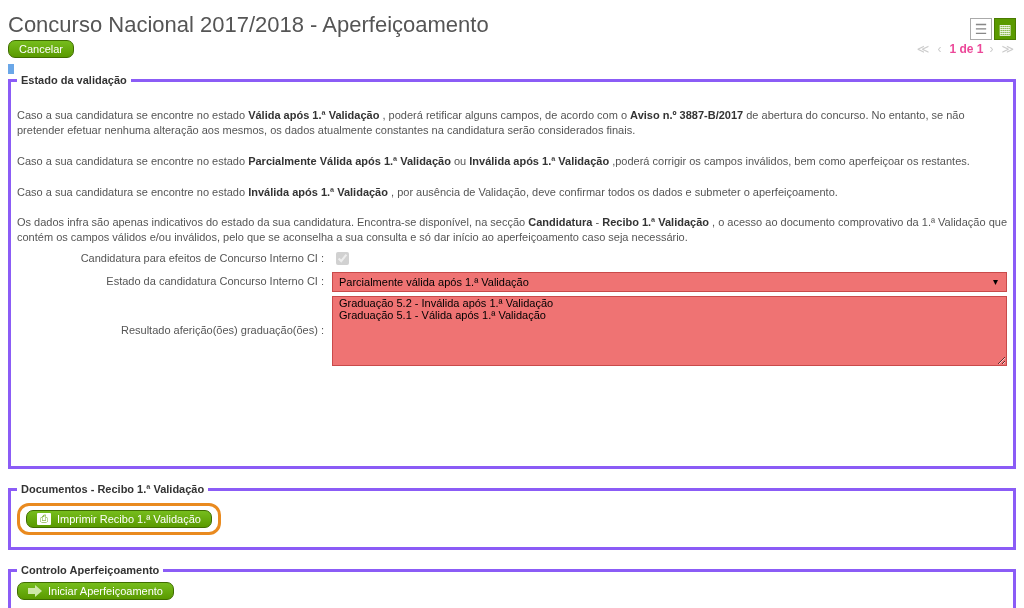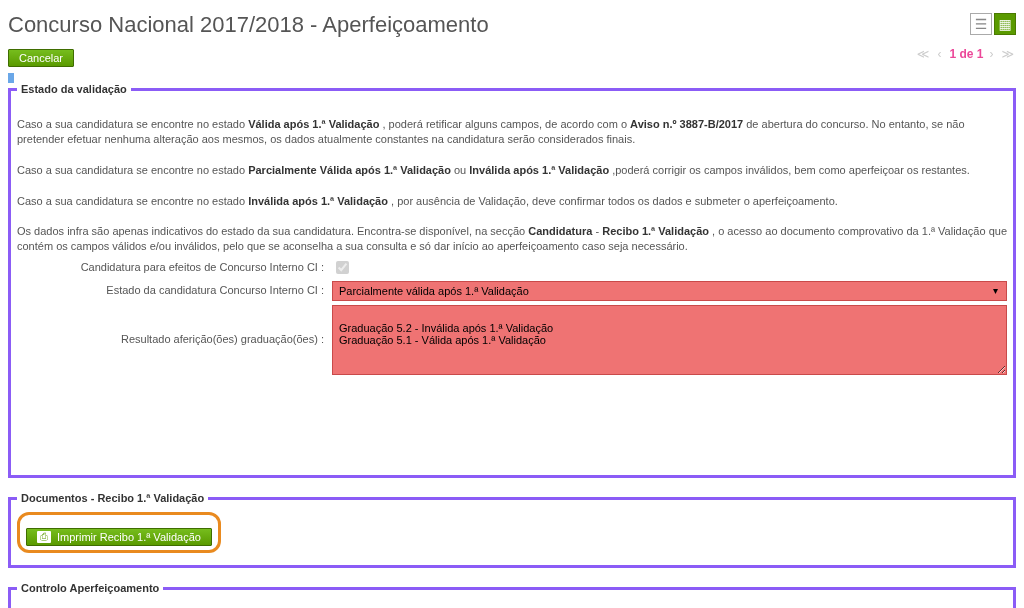--- a/index.html
+++ b/index.html
@@ -6,21 +6,21 @@
   body {
     margin: 0;
     padding: 8px;
     font-family: Verdana, Arial, sans-serif;
     font-size: 11px;
     color: #555;
     background: #fff;
   }
   .header-row {
     display: flex;
-    align-items: center;
+    align-items: flex-end;
     justify-content: space-between;
   }
   h1 {
     font-size: 22px;
     font-weight: normal;
     color: #555;
     margin: 4px 0 2px 0;
   }
   .view-toggle {
     display: flex;
@@ -40,27 +40,26 @@
     display: flex;
     align-items: center;
     justify-content: space-between;
     margin-bottom: 6px;
   }
   .btn {
     background: linear-gradient(#76bd1d, #5a9a00);
     border: 1px solid #3f6d00;
     color: #fff;
     padding: 2px 10px;
-    border-radius: 1px;
+    border-radius: 7px;
     font-size: 11px;
     cursor: pointer;
     display: inline-flex;
     align-items: center;
     gap: 6px;
-    margin-top: 9px;
   }
   .btn .ico {
     display: inline-block;
     width: 14px; height: 12px;
     background: #fff;
     color: #5a9a00;
     text-align: center;
     line-height: 12px;
     font-size: 10px;
     border-radius: 1px;
@@ -117,21 +116,21 @@
     top: 3px;
     color: #000;
     font-size: 10px;
   }
   .red-area {
     background: #ef7373;
     border: 1px solid #c94a4a;
     color: #000;
     width: 100%;
     min-height: 70px;
-    padding: 16px 6px;
+    padding: 0 6px;
     font-size: 11px;
     white-space: pre-line;
     resize: both;
     overflow: auto;
   }
   .spacer-big { height: 90px; }
   .highlight-wrap {
     border: 3px solid #e98a1f;
     border-radius: 12px;
     display: inline-block;

